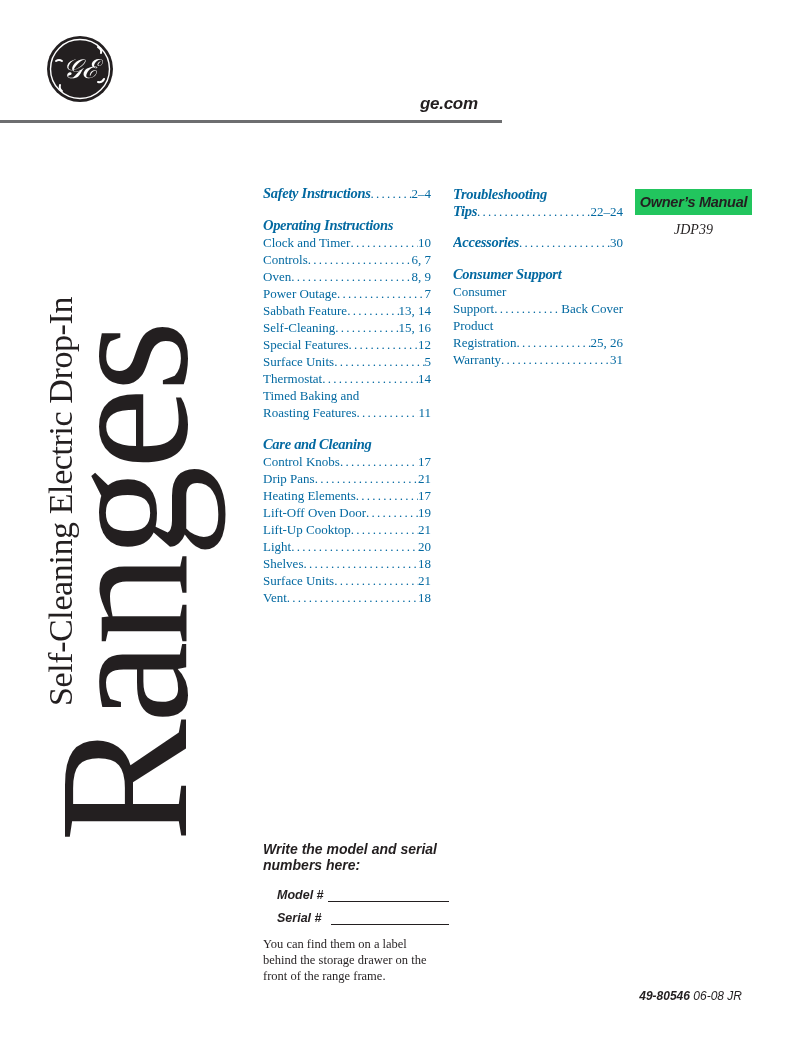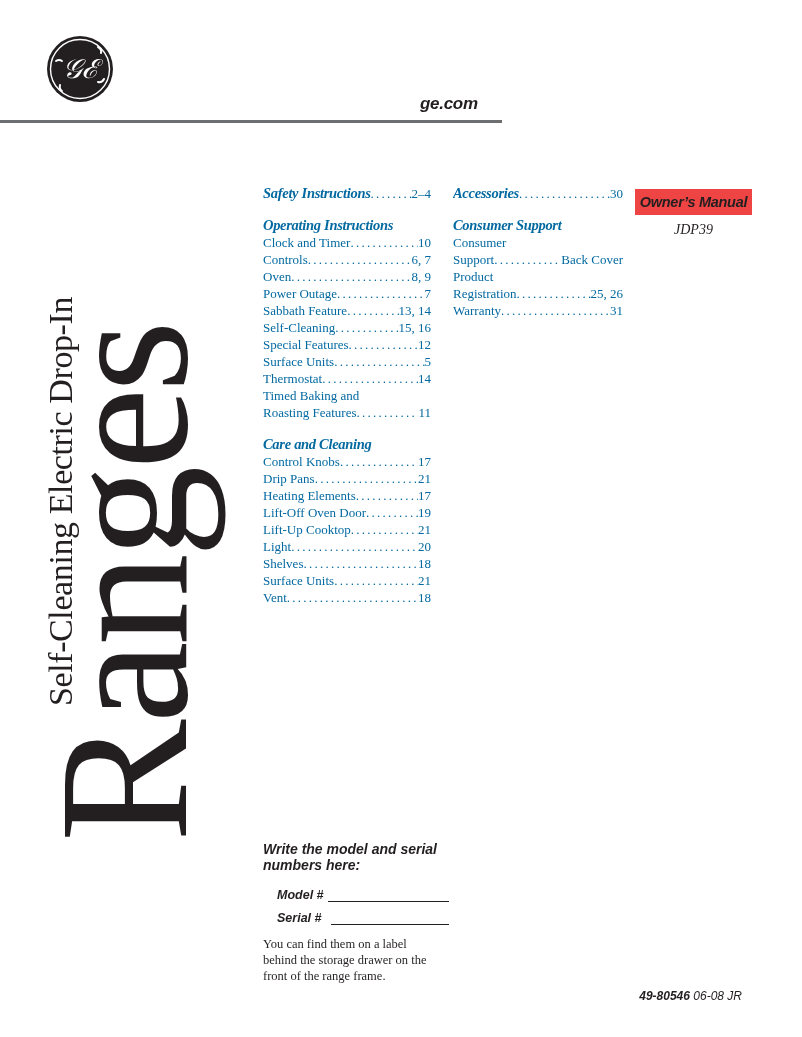--- a/index.html
+++ b/index.html
@@ -29,21 +29,21 @@
   .section { margin-bottom: 14px; }
   .heading { font-style: italic; font-weight: bold; font-size: 14.5px; line-height: 18px; letter-spacing: -0.3px; }
   .row { display: flex; white-space: nowrap; overflow: hidden; }
   .row .label { flex: 0 0 auto; }
   .row .dots { flex: 1 1 auto; overflow: hidden; letter-spacing: 2px; }
   .row .dots::before { content: ". . . . . . . . . . . . . . . . . . . . . . . . . . . . . . . . . . . . . . . . . . . . . . . . ."; letter-spacing: -0.5px; }
   .row .page { flex: 0 0 auto; text-align: left; }
   .row.heading-row .label { font-style: italic; font-weight: bold; font-size: 14.5px; letter-spacing: -0.3px; }
   .plain { white-space: nowrap; }
 
-  .badge { position: absolute; left: 635px; top: 189px; width: 117px; height: 26px; background: #ef4444;
+  .badge { position: absolute; left: 635px; top: 189px; width: 117px; height: 26px; background: #22c55e;
     font-family: "Liberation Sans", sans-serif; font-weight: bold; font-style: italic; font-size: 14.5px;
     line-height: 26px; text-align: center; color: #231f20; letter-spacing: -0.3px; }
   .model-code { position: absolute; left: 635px; top: 222px; width: 117px; text-align: center;
     font-family: "Liberation Serif", serif; font-style: italic; font-size: 14px; color: #231f20; }
 
   
   .write { position: absolute; left: 263px; top: 841px; width: 190px; font-family: "Liberation Sans", sans-serif;
     font-weight: bold; font-style: italic; font-size: 14px; line-height: 16px; color: #231f20; }
   .field { position: absolute; left: 277px; width: 172px; display: flex; align-items: flex-end;
     font-family: "Liberation Sans", sans-serif; font-weight: bold; font-style: italic; font-size: 12.5px; color: #231f20; }
@@ -183,20 +183,28 @@
       </div>
     <div class="row">
         <span class="label">Vent</span>
         <span class="dots"></span>
         <span class="page">18</span>
       </div>
   </div>
 </div>
 
 <div class="toc toc-col2">
+  <div class="section">
+    <div class="heading">Troubleshooting</div>
+    <div class="row heading-row">
+        <span class="label">Tips</span>
+        <span class="dots"></span>
+        <span class="page">22–24</span>
+      </div>
+  </div>
 
   <div class="section">
     <div class="row heading-row">
         <span class="label">Accessories</span>
         <span class="dots"></span>
         <span class="page">30</span>
       </div>
   </div>
 
   <div class="section">

